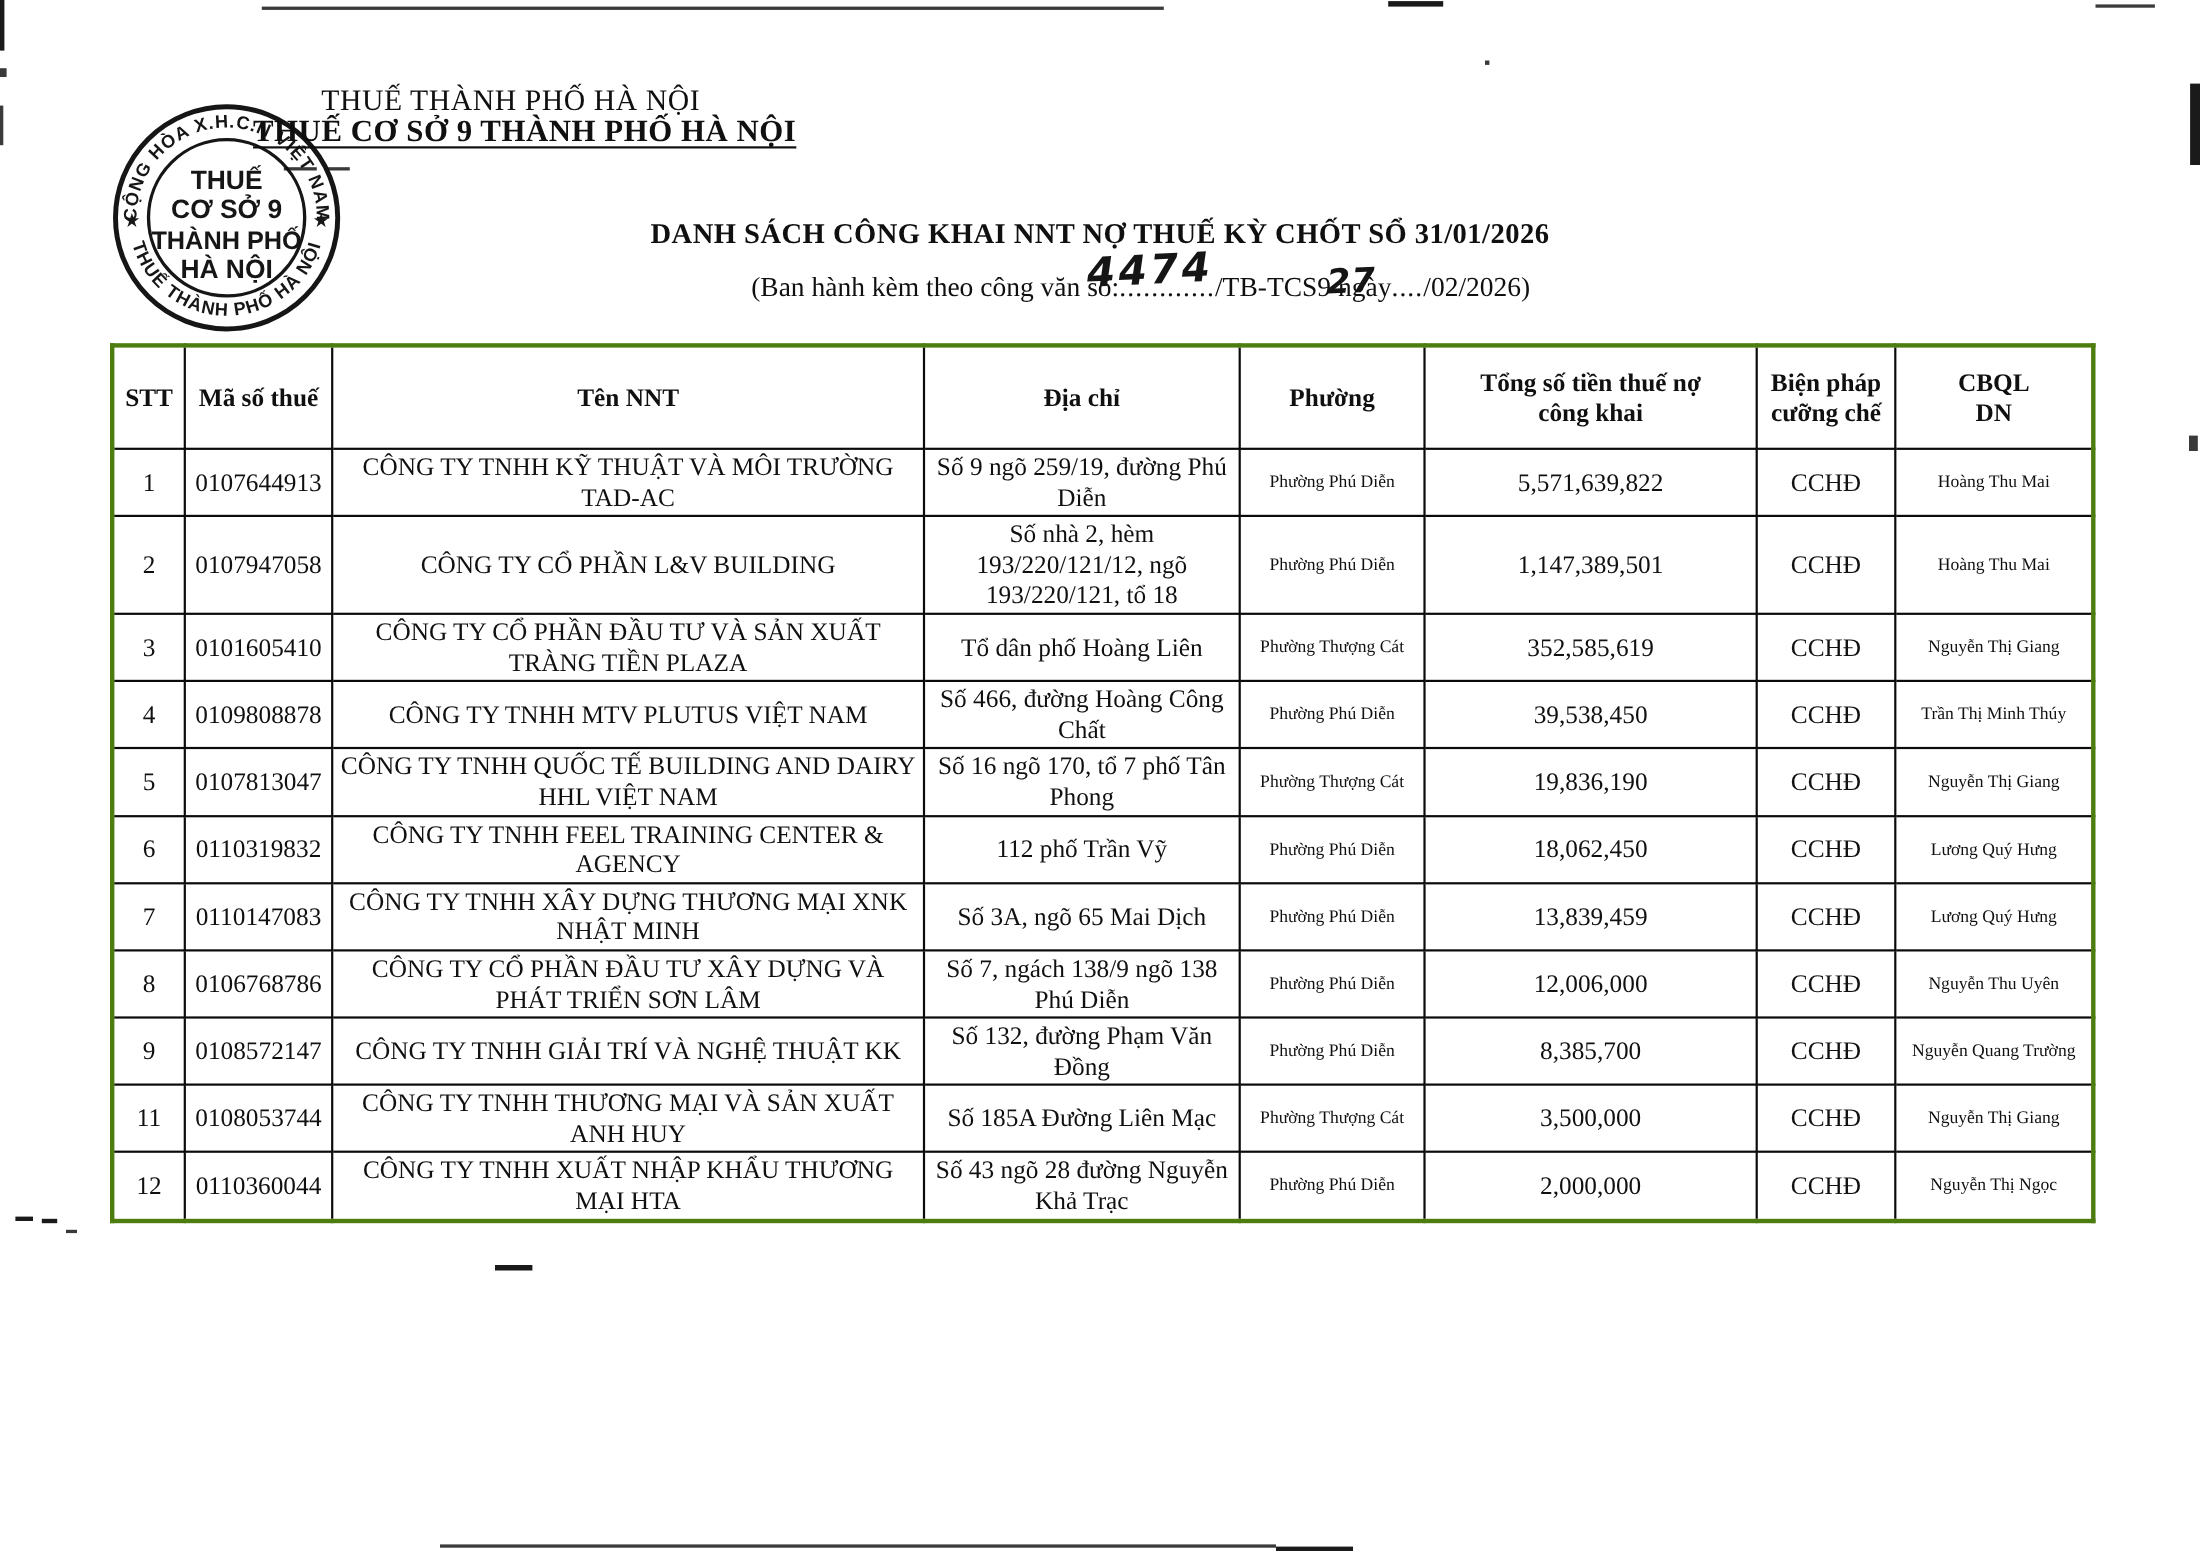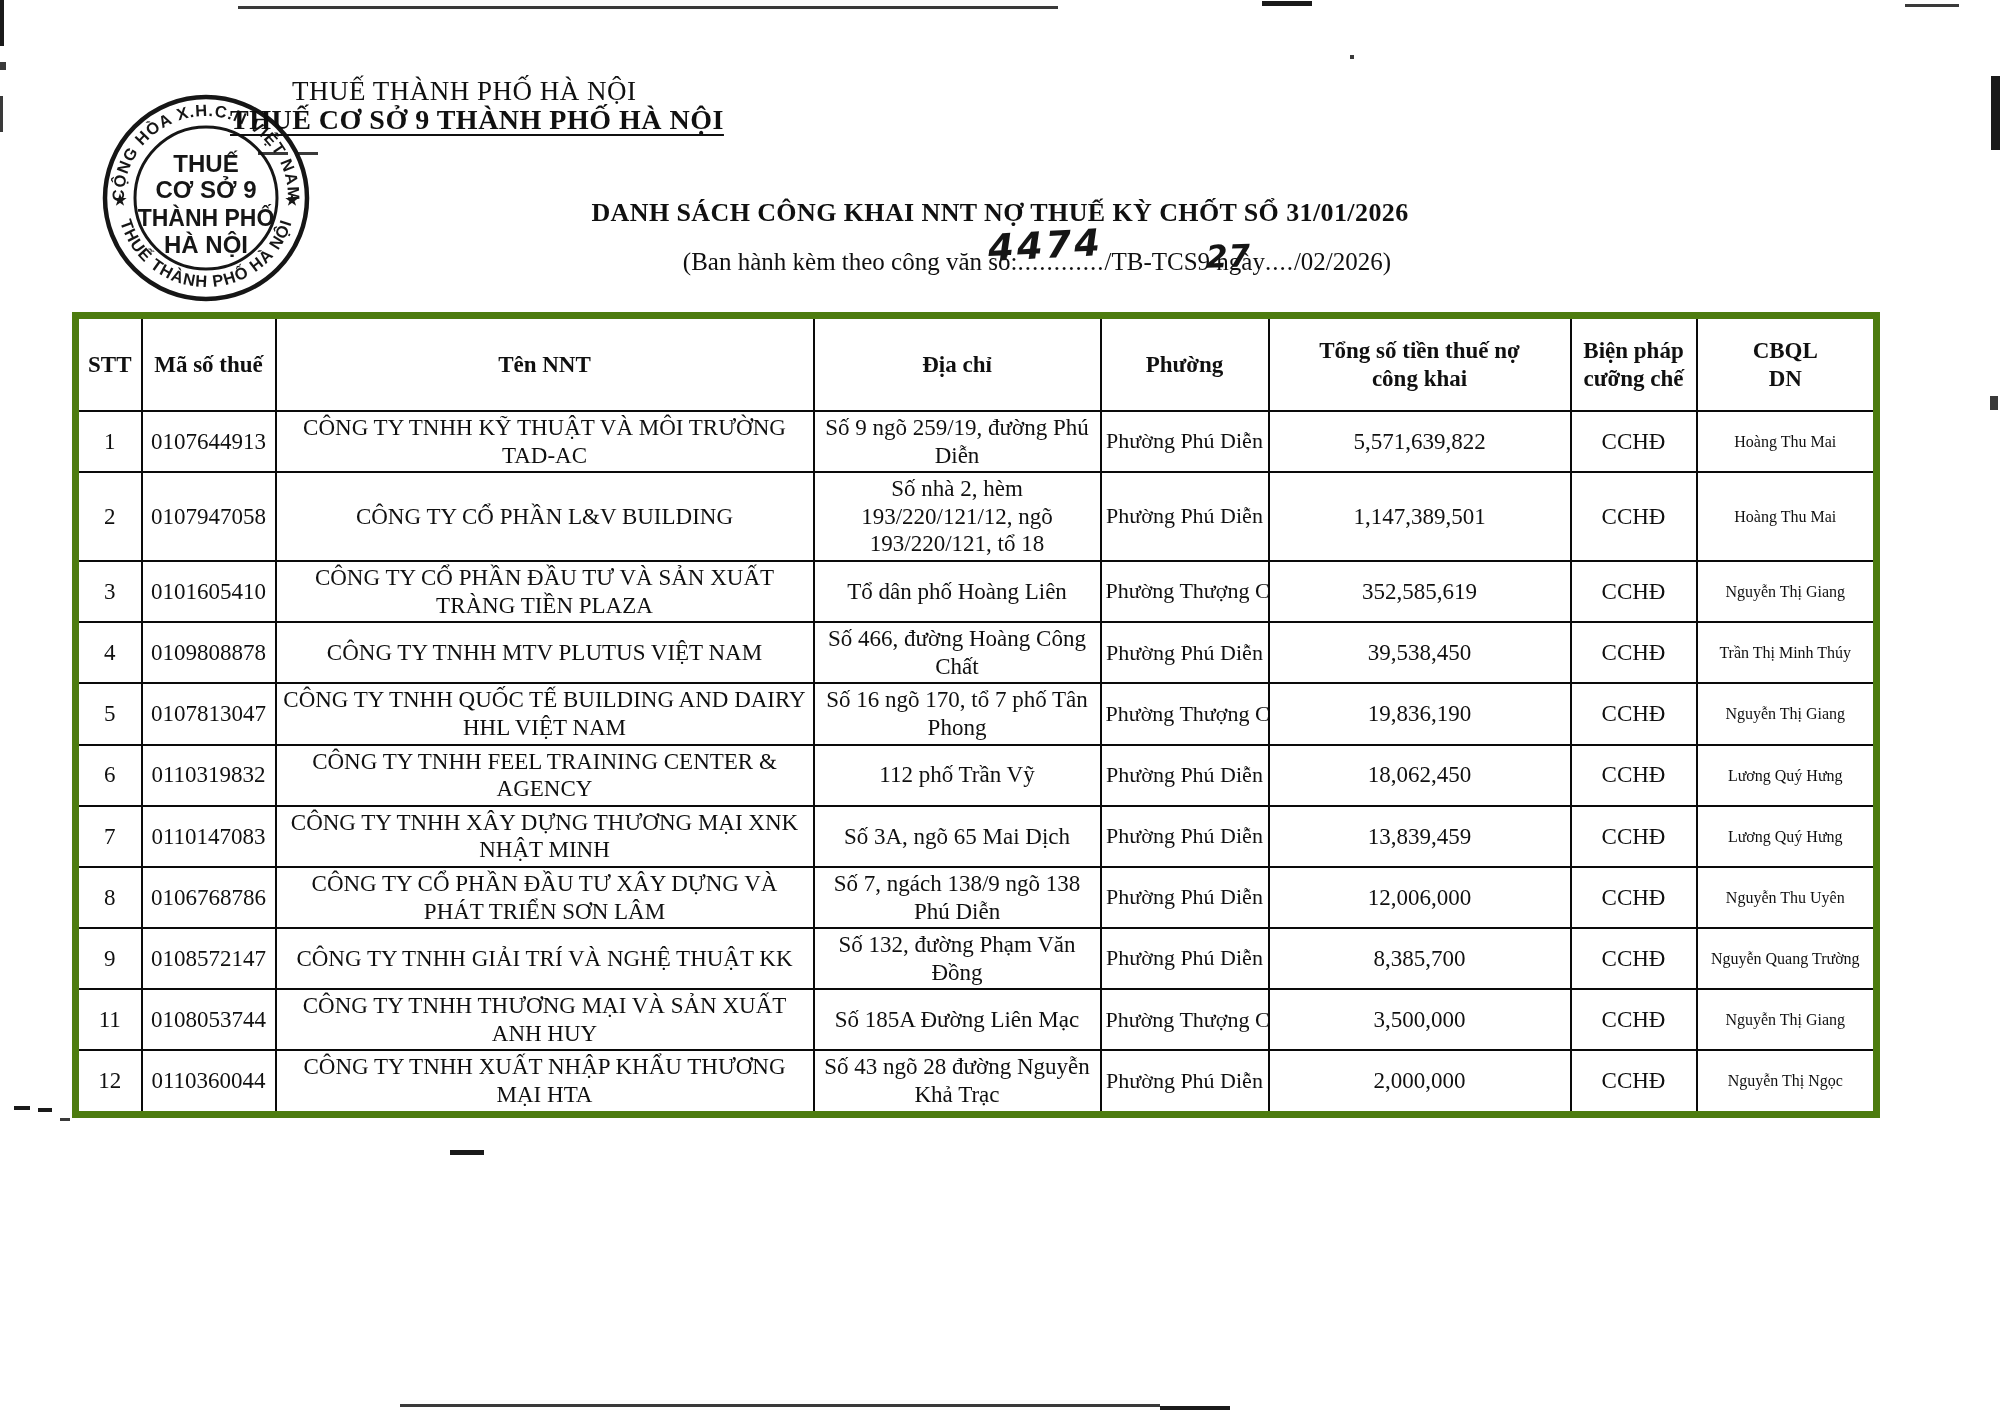--- a/index.html
+++ b/index.html
@@ -42,25 +42,25 @@
     position:absolute;left:72px;top:312px;
     width:1801px;border-collapse:collapse;table-layout:fixed;
     font-size:23px;color:#101010;
   }
   table.doc th, table.doc td{
     border:2px solid #0a0a0a;
     text-align:center;vertical-align:middle;
     padding:2px 4px;overflow:hidden;
     line-height:1.2;
   }
-  table.doc{border:7px solid #4d7c0f;}
+  table.doc{border:4px solid #4d7c0f;margin-left:28px;}
   table.doc thead th{font-weight:bold;height:87px;white-space:pre-line;}
   table.doc tbody tr{height:60px;}
   td.c-tien{text-align:right;padding-right:12px;}
-  td.c-phuong{white-space:nowrap;font-size:22px;}
+  td.c-phuong{white-space:nowrap;font-size:16px;}
   td.c-cbql{font-size:16px;}
   td.c-ten{padding:1px 3px;}
 </style>
 </head>
 <body>
 
 <div class="page">
 
   <div class="artifact" style="left:0;top:0;width:4px;height:46px;"></div>
   <div class="artifact gray" style="left:0;top:62px;width:6px;height:8px;"></div>

